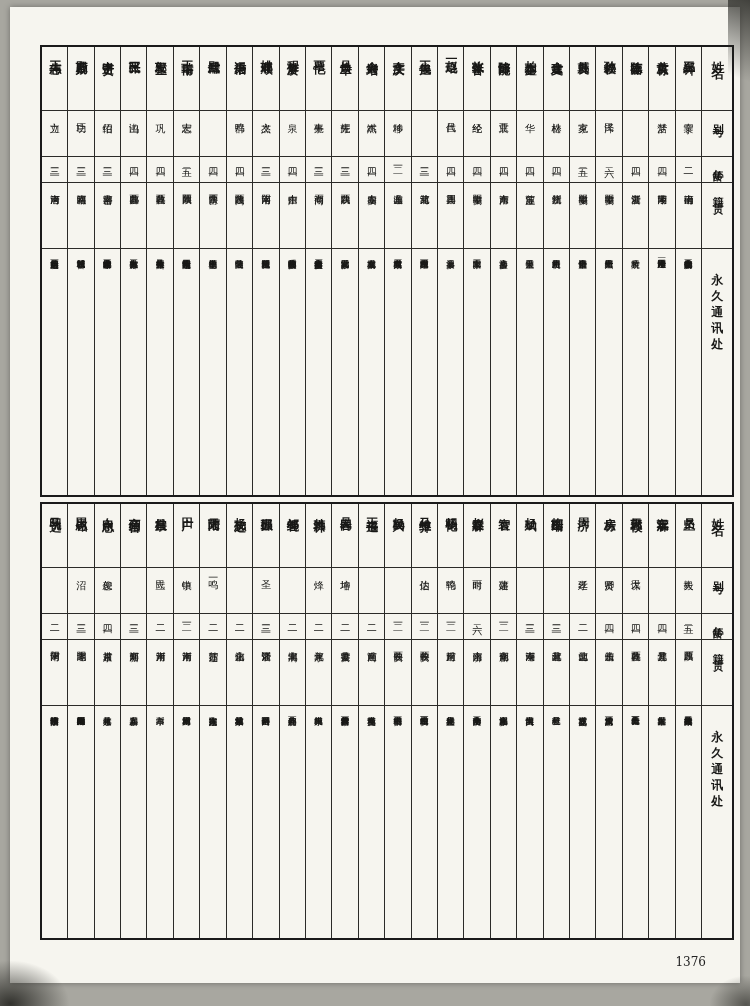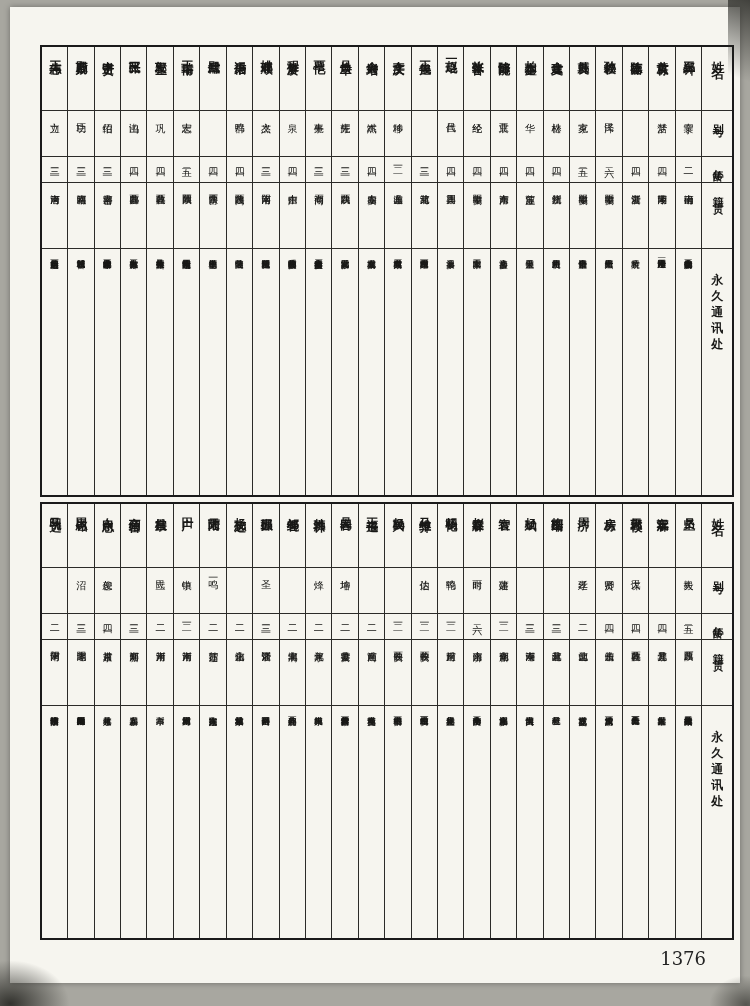--- a/index.html
+++ b/index.html
@@ -61,21 +61,21 @@
   .hdr { font-weight:bold; }
   .hdr.cell-name > span    { font-size:13px; letter-spacing:5px; }
   .hdr.cell-alias > span   { font-size:11px; letter-spacing:3px; }
   .hdr.cell-age > span     { font-size:11px; letter-spacing:1px; }
   .hdr.cell-native > span  { font-size:11px; letter-spacing:8px; }
   .hdr.cell-address > span { font-size:12px; letter-spacing:16px; padding-top:10px; }
 
   .page-number {
     position:absolute; right:34px; bottom:14px;
     font-family:"DejaVu Serif", serif;
-    font-size:18px; color:#222;
+    font-size:12px; color:#222;
   }
 </style>
 </head>
 <body>
 
 <div class="paper">
   <div class="tables">
     <div class="section">
         <div class="col col-header">
           <div class="cell cell-name hdr">

